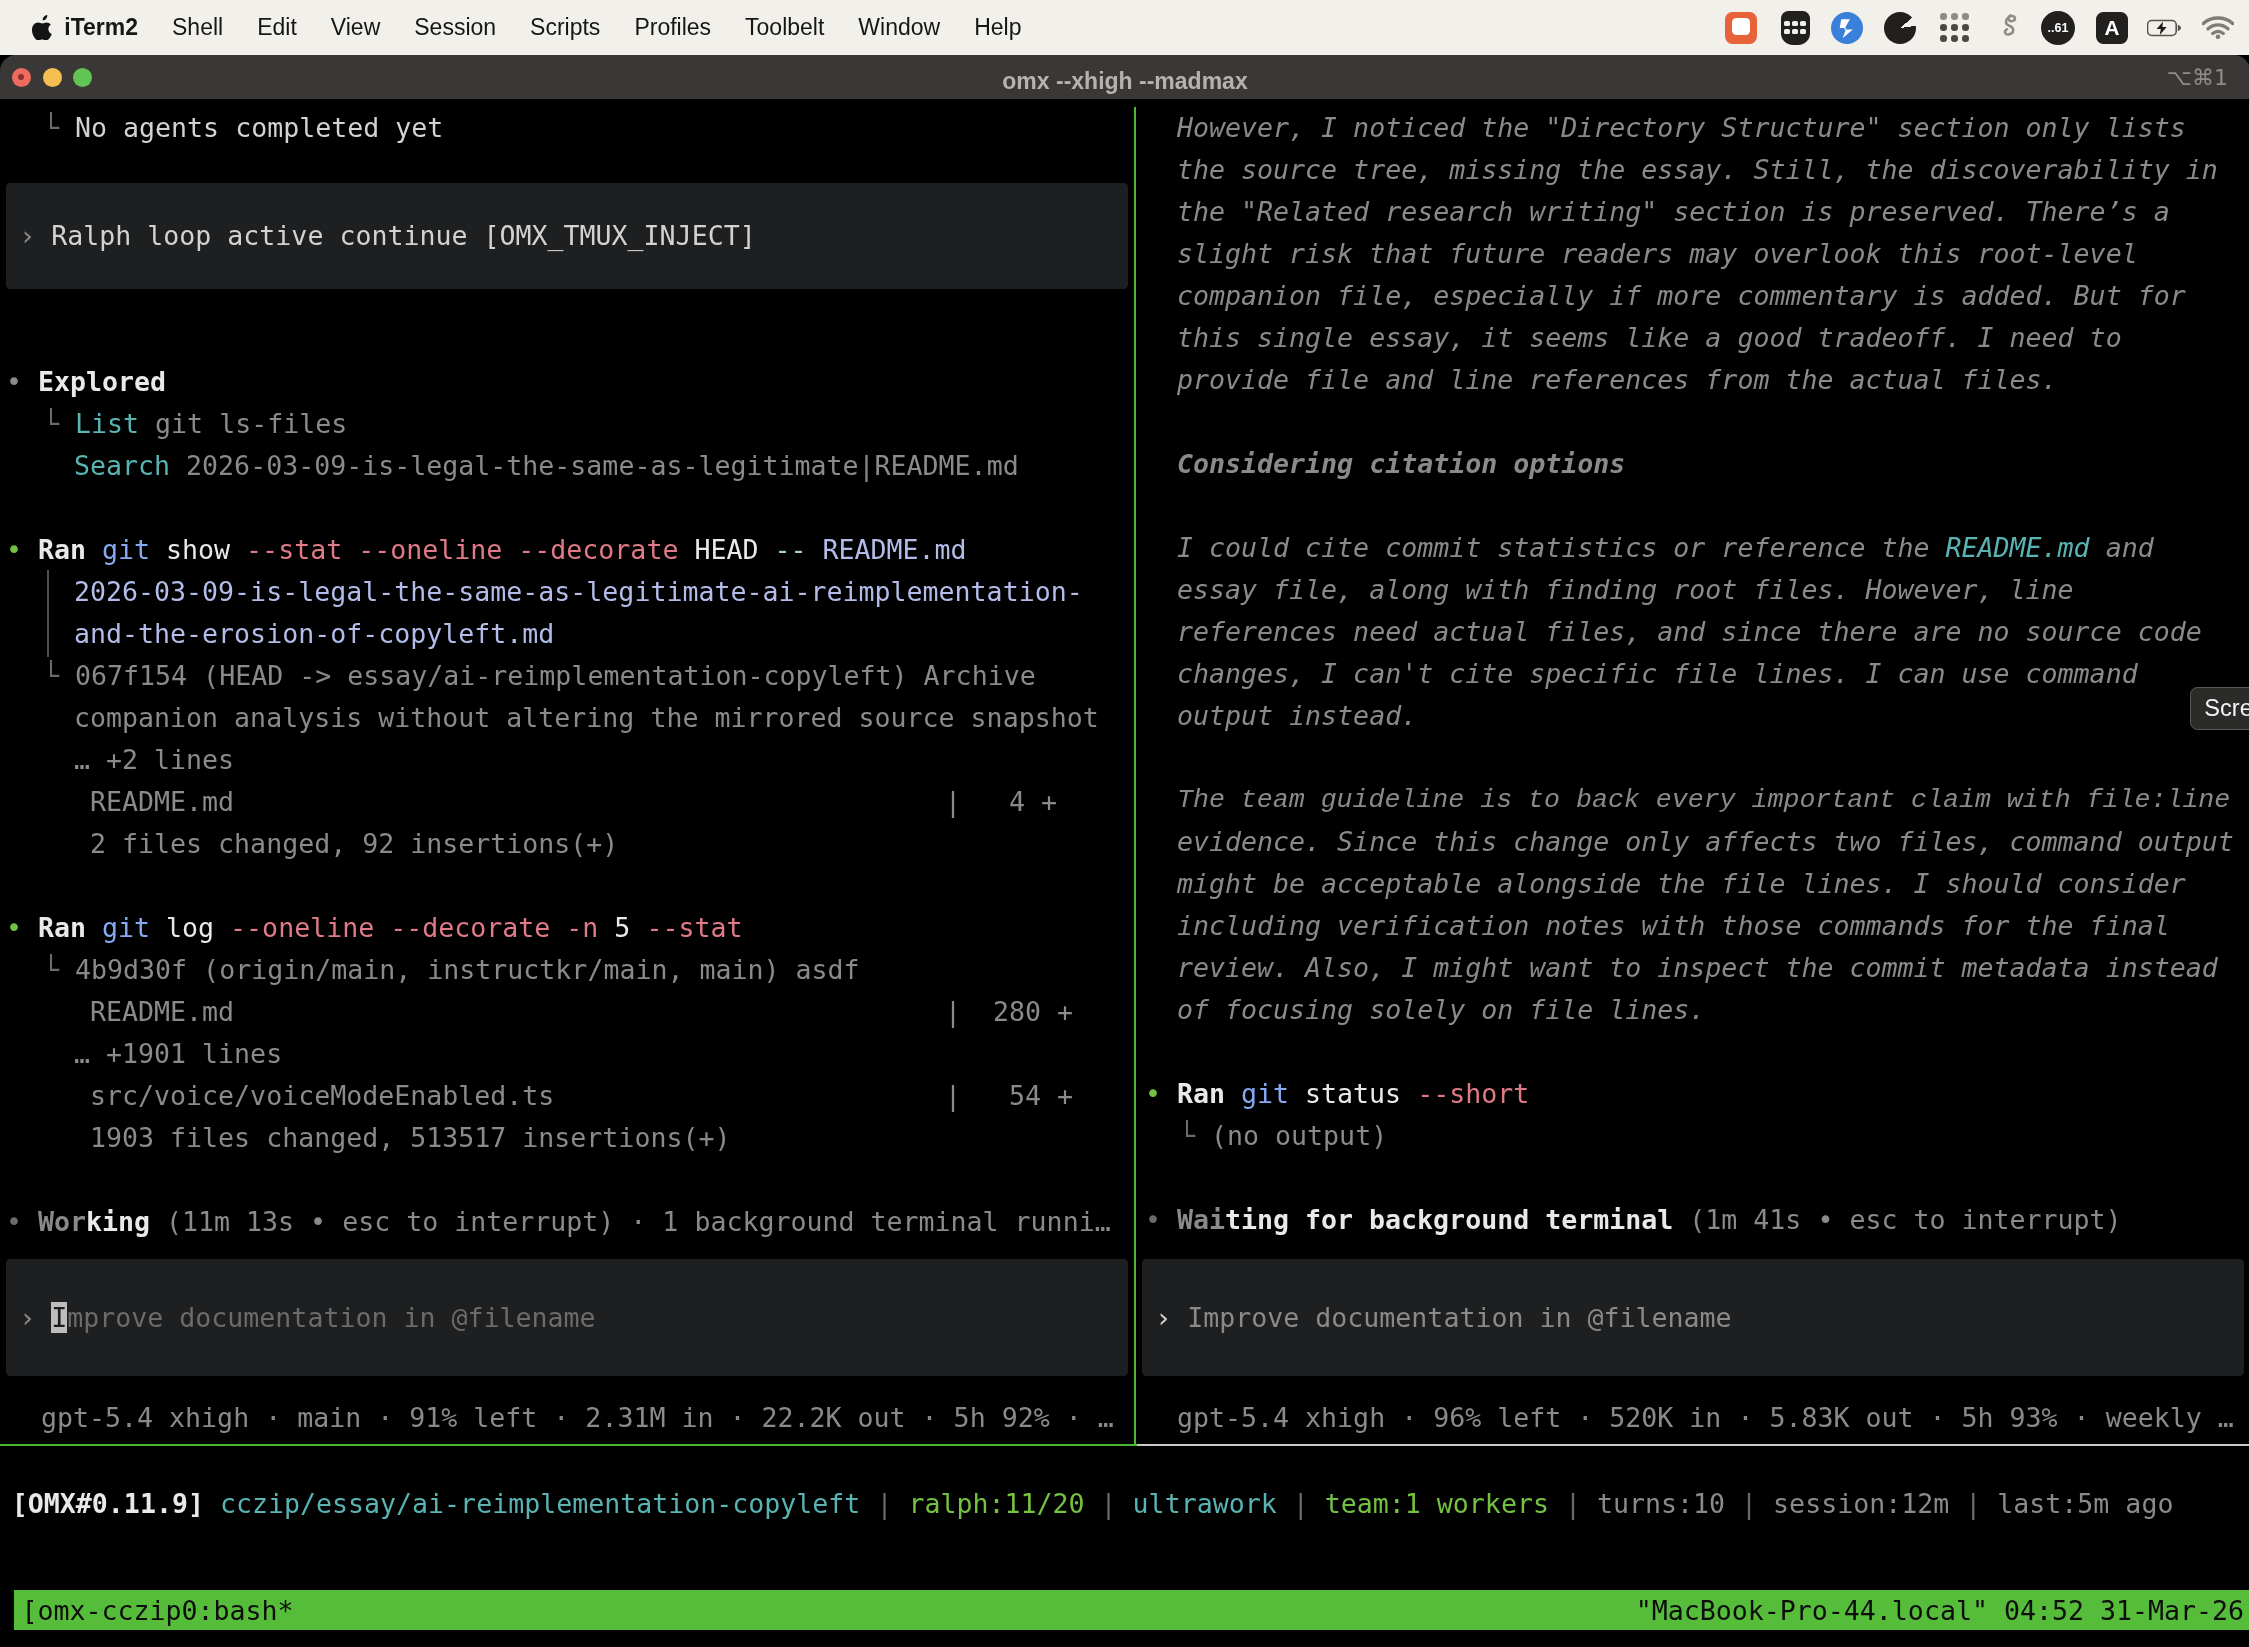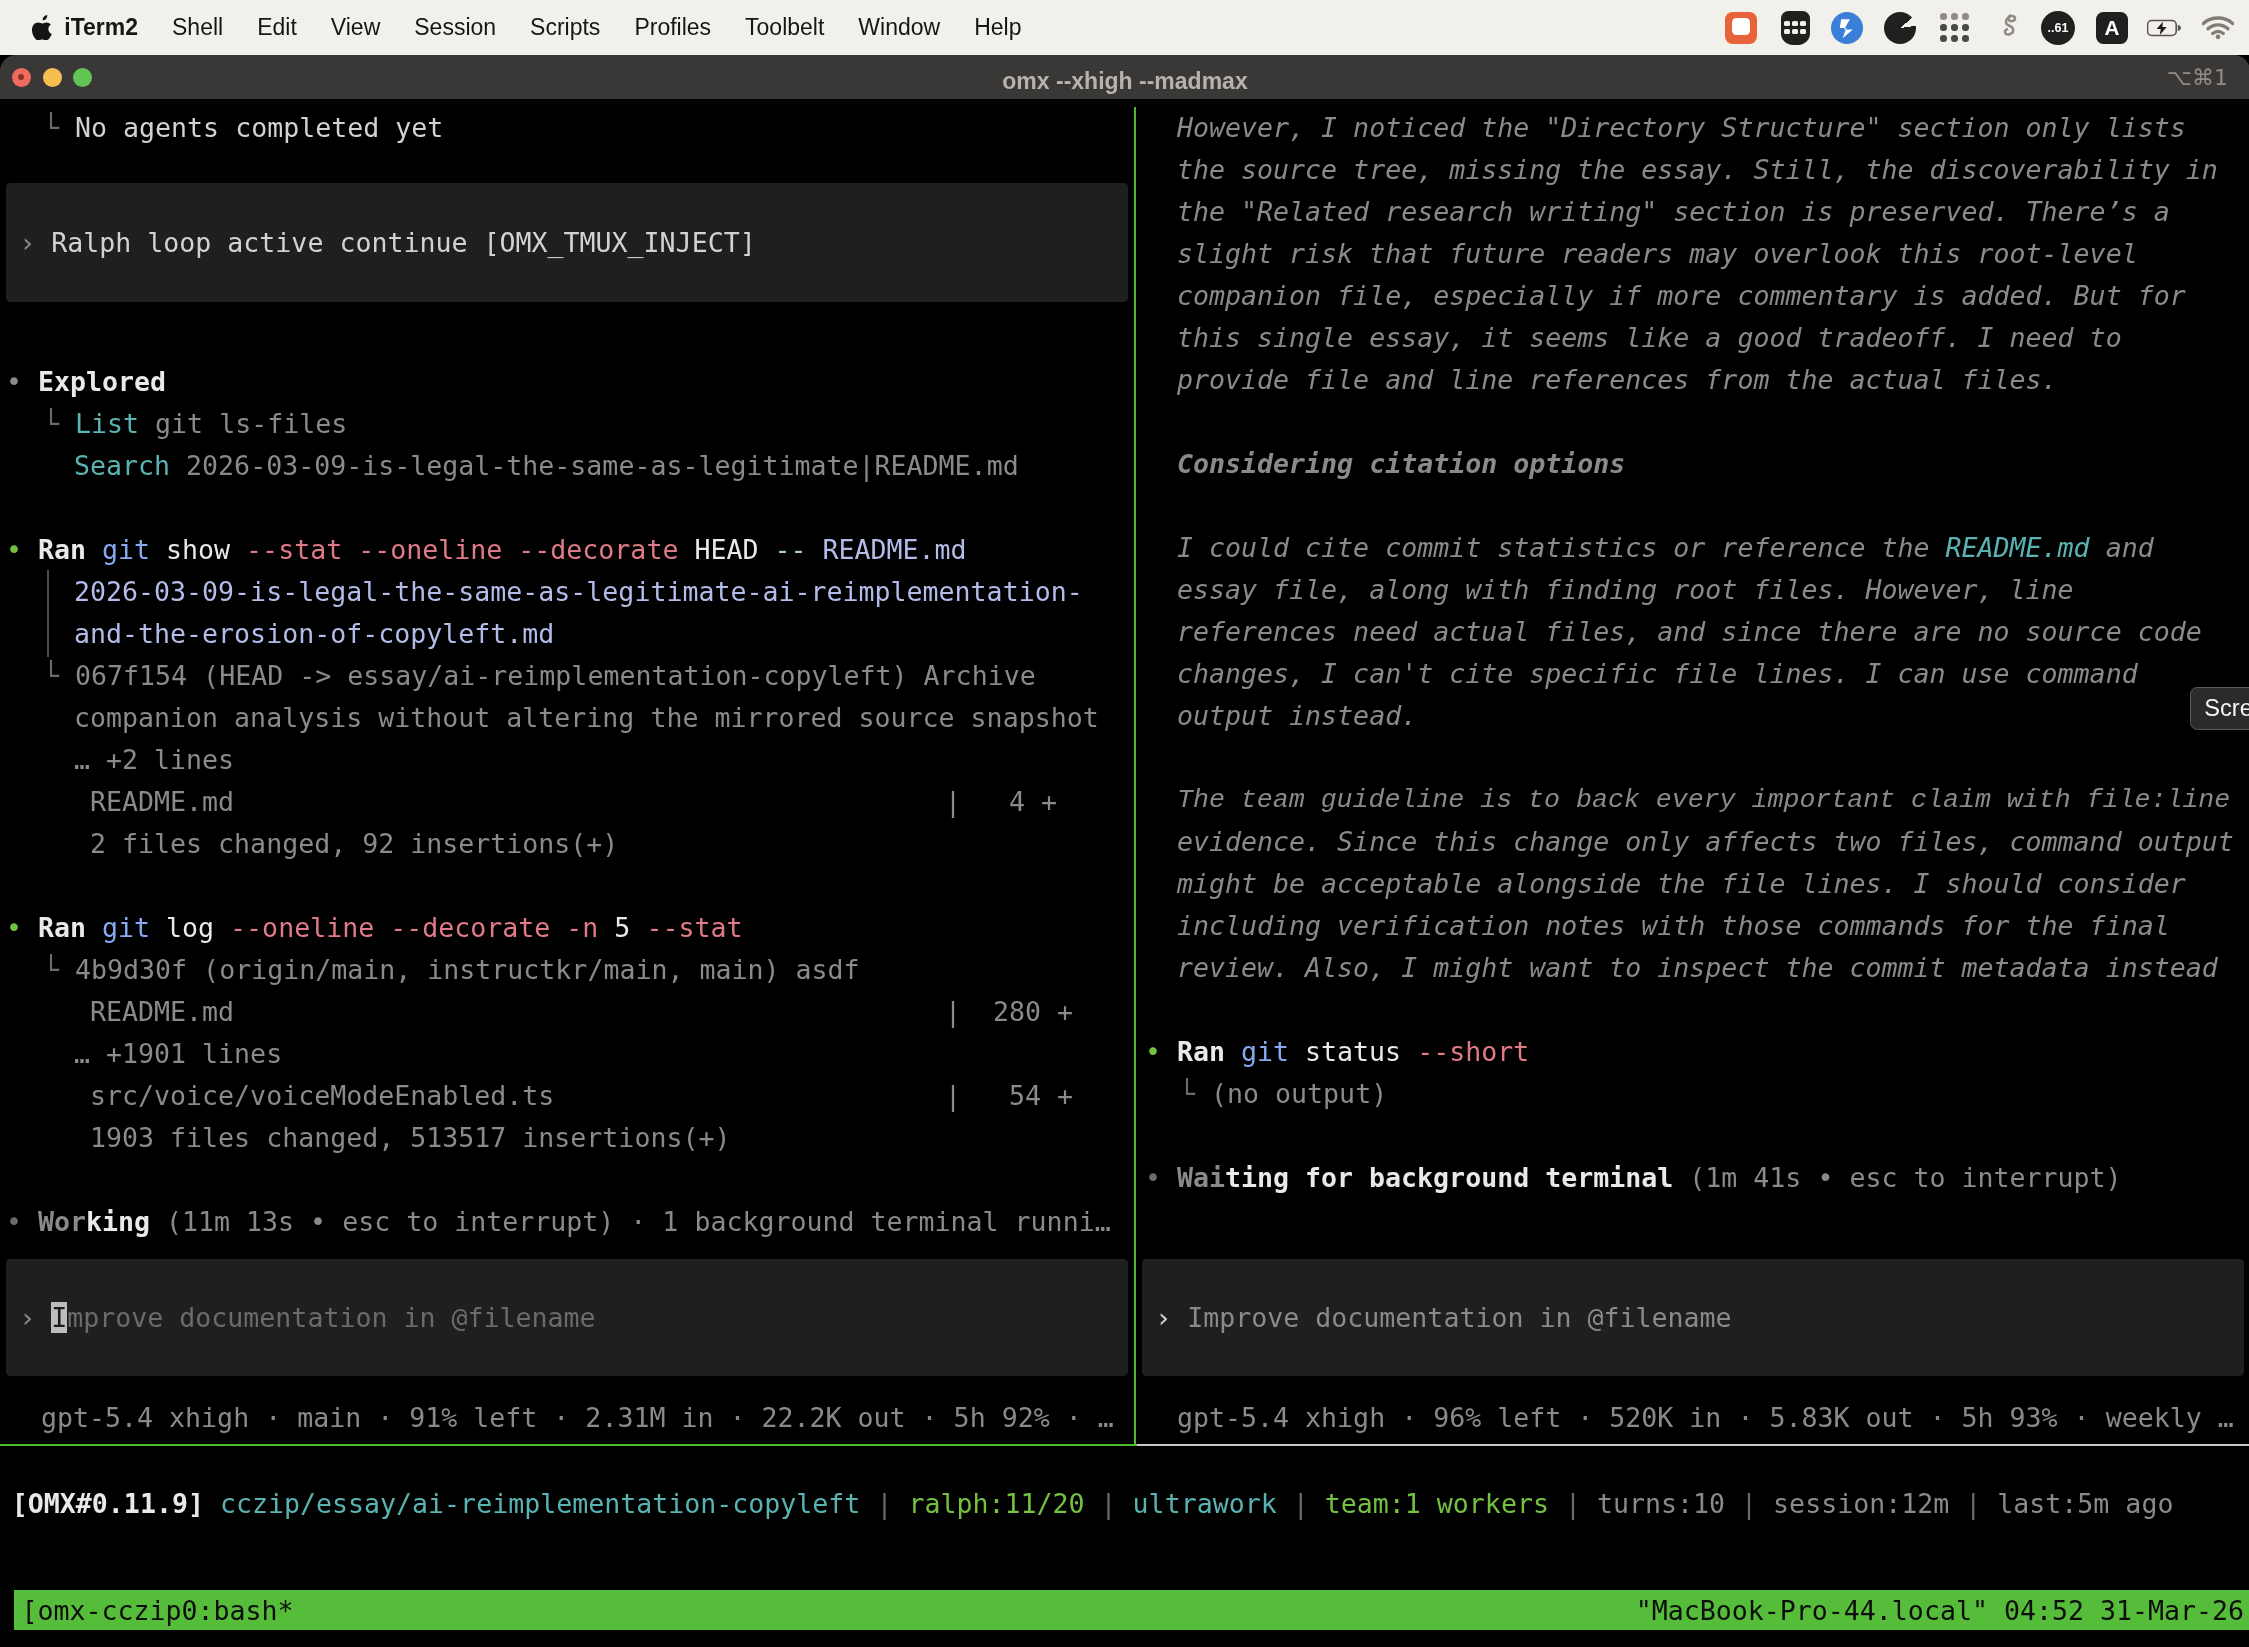--- a/index.html
+++ b/index.html
@@ -75,21 +75,21 @@
   .w2 { color:#d2d2d2; } .b { font-weight:bold; } .cy { color:#5ab3b3; }
   .bl { color:#86a9f2; } .pk { color:#e07a86; } .lv { color:#b3bce8; }
   .mg { color:#a8d8b4; } .gn { color:#74c141; }
   .fcol { display:inline-block; width:871px; }
   .vline::before { content:""; position:absolute; left:47px; top:-1.5px;
                    bottom:-1.5px; width:1.5px; background:#4f4f4f; }
   .cur { background:#bdbdbd; color:#1c1c1c; }
 
   .inbox { position:absolute; left:5.9px; background:#1e1f20; border-radius:4.4px;
            height:117px; display:flex; align-items:center; padding-left:7.4px; }
-  #top-box { top:76px; width:1122px; height:119px; }
+  #top-box { top:76px; width:1122px; height:106px; }
   #left-input { top:1152px; width:1122px; }
   #right-input { top:1152px; width:1102px; }
   .pane-status { position:absolute; top:1290px; left:0; right:0; }
 
   
   #hrule-left  { position:absolute; top:1389px; left:0; width:1137px; height:2.2px; background:#4eb830; }
   #hrule-right { position:absolute; top:1389px; left:1137px; right:0; height:2.2px; background:#c9c9c9; }
   #omx-line { position:absolute; top:1428px; left:11.8px; right:0; }
   #tmux-bar { position:absolute; top:1535px; left:14px; right:0; height:40px;
               background:#55bd39; color:#0d0d0d;
@@ -251,20 +251,21 @@
           <div class="tl it" style="padding-left: 41px; margin-top: 42px;"><span class="g">I could cite commit statistics or reference the </span><span class="cy">README.md</span><span class="g"> and</span></div>
           <div class="tl it" style="padding-left: 41px;"><span class="g">essay file, along with finding root files. However, line</span></div>
           <div class="tl it" style="padding-left: 41px;"><span class="g">references need actual files, and since there are no source code</span></div>
           <div class="tl it" style="padding-left: 41px;"><span class="g">changes, I can't cite specific file lines. I can use command</span></div>
           <div class="tl it" style="padding-left: 41px;"><span class="g">output instead.</span></div>
           <div class="tl it" style="padding-left: 41px; margin-top: 42px; font-family: Liberation Mono, monospace;"><span class="g">The team guideline is to back every important claim with file:line</span></div>
           <div class="tl it" style="padding-left: 41px;"><span class="g">evidence. Since this change only affects two files, command output</span></div>
           <div class="tl it" style="padding-left: 41px;"><span class="g">might be acceptable alongside the file lines. I should consider</span></div>
           <div class="tl it" style="padding-left: 41px;"><span class="g">including verification notes with those commands for the final</span></div>
           <div class="tl it" style="padding-left: 41px;"><span class="g">review. Also, I might want to inspect the commit metadata instead</span></div>
+          <div class="tl it" style="padding-left: 41px;"><span class="g">of focusing solely on file lines.</span></div>
           <div class="tl" style="padding-left: 8.9px; margin-top: 42px;"><span class="gn">• </span><span class="w b">Ran</span><span class="g"> </span><span class="bl">git</span><span class="w"> status </span><span class="pk">--short</span></div>
           <div class="tl" style="padding-left: 43px;"><span class="dg">└ </span><span class="g">(no output)</span></div>
           <div class="tl" style="padding-left: 8.9px; margin-top: 42px;"><span class="dg">• </span><span class="g b">Wai</span><span class="w b">ting for background terminal</span><span class="g"> (1m 41s • esc to interrupt)</span></div>
         </div>
       <div class="inbox" id="right-input">
         <div>
             <div class="tl" style="padding-left: 5.9px;"><span class="w2">› </span><span class="g">Improve documentation in @filename</span></div>
           </div>
       </div>
       <div class="pane-status">

